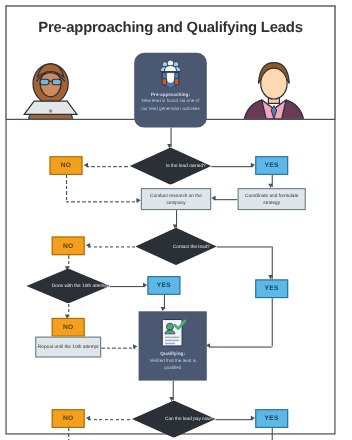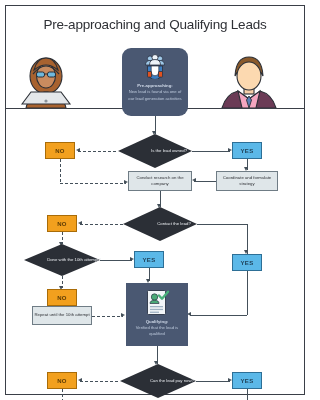--- a/index.html
+++ b/index.html
@@ -16,21 +16,21 @@
     position:absolute;left:5px;top:5px;width:300px;height:390px;
     border:1.5px solid #3a3f47;box-sizing:border-box;background:#fff;
   }
   .frame-head{
     position:absolute;left:5px;top:5px;width:300px;height:104px;
     border:1.5px solid #3a3f47;box-sizing:border-box;background:#fff;
   }
 
   .title{
     position:absolute;left:0;top:17px;width:310px;text-align:center;
-    font-size:13.5px;font-weight:normal;color:#2f3136;letter-spacing:-0.2px;
+    font-size:13.5px;font-weight:bold;color:#2f3136;letter-spacing:-0.2px;
   }
 
   
   .person{position:absolute;}
   .person svg{display:block;}
 
   
   .hero-card{
     position:absolute;left:122px;top:48px;width:66px;height:68px;
     background:#4a5872;border-radius:9px;

